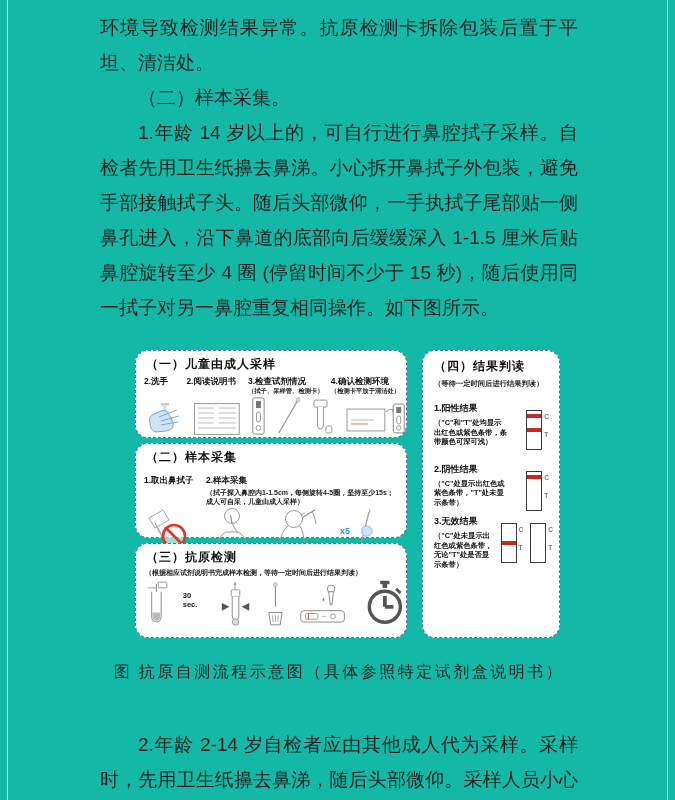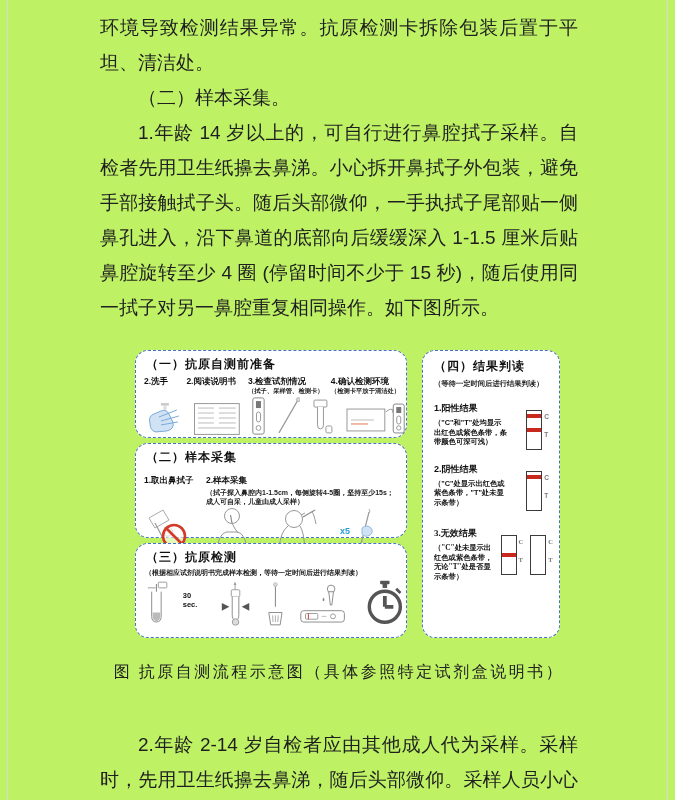--- a/index.html
+++ b/index.html
@@ -1,19 +1,19 @@
 <!DOCTYPE html>
 <html style="--dash: #4472C4; --band: #C9281E; --x5: #2B9FD9; --ink: #1F1F1F;"><head>
 <meta charset="utf-8">
 <style>
   :root{
     --dash:#4472C4; --band:#C9281E; --x5:#2B9FD9; --ink:#1F1F1F;
   }
   html,body{margin:0;padding:0;background:#fff;}
-  .page{position:relative;width:675px;height:800px;background:#bef264;overflow:hidden;
+  .page{position:relative;width:675px;height:800px;background:#14b8a6;overflow:hidden;
         font-family:"Liberation Sans",sans-serif;color:var(--ink);}
   .edge{position:absolute;top:0;bottom:0;width:1px;background:#d9d9d9;}
   .edge.left{left:7px;} .edge.right{left:667px;}
 
   .content{position:absolute;left:100px;top:10px;width:478px;}
   p.body{margin:0;font-size:19px;line-height:35px;text-align:justify;color:var(--ink);}
   p.indent{text-indent:38px;}
   p.p4{margin-top:44px;}
 
   
@@ -39,21 +39,21 @@
   .row2 .fnote{margin-top:1px;}
   .b3 .fnote{padding:2px 0 0 9px;}
   .x5wrap{position:relative;display:flex;align-items:flex-end;}
   .x5txt{color:var(--x5);font-size:9px;font-weight:bold;margin:0 2px 14px 0;}
   .timer30{font-size:7.5px;margin:0 0 18px 2px;}
 
   
   .b4 .ftitle{padding:7px 0 0 11px;}
   .b4 .fnote{padding:4px 8px 0 11px;font-size:7.3px;}
   .result{position:relative;padding:0 6px 0 11px;}
-  .r1{margin-top:14px;} .r2{margin-top:16px;} .r3{margin-top:20px;font-family:Liberation Serif, serif;}
+  .r1{margin-top:14px;} .r2{margin-top:16px;} .r3{margin-top:8px;}
   .rlabel{font-size:9px;}
   .rdesc{font-size:7.3px;line-height:9.5px;width:74px;margin-top:3px;}
   .r3 .rdesc{width:62px;}
   .stripwrap{position:absolute;top:8px;right:10px;display:flex;}
   .r3 .stripwrap{right:6px;gap:7px;}
   .strip{position:relative;width:14px;height:38px;border:1.6px solid #3b3b3b;background:#fff;}
   .band{position:absolute;left:0;right:0;height:4px;background:var(--band);}
   .bandC{top:3px;} .bandT{top:17px;}
   .slabs{display:flex;flex-direction:column;margin-left:2px;font-size:6.5px;color:#777;}
   .slabs i{font-style:normal;line-height:7px;}
@@ -73,21 +73,21 @@
 
   <div class="content">
     <p class="body">环境导致检测结果异常。抗原检测卡拆除包装后置于平坦、清洁处。</p>
     <p class="body indent">（二）样本采集。</p>
     <p class="body indent">1.年龄 14 岁以上的，可自行进行鼻腔拭子采样。自检者先用卫生纸擤去鼻涕。小心拆开鼻拭子外包装，避免手部接触拭子头。随后头部微仰，一手执拭子尾部贴一侧鼻孔进入，沿下鼻道的底部向后缓缓深入 1-1.5 厘米后贴鼻腔旋转至少 4 圈 (停留时间不少于 15 秒)，随后使用同一拭子对另一鼻腔重复相同操作。如下图所示。</p>
 
     <div class="figure">
       <div class="fig-left">
 
         <div class="fbox b1">
-          <div class="ftitle">（一）抗原自测前准备</div>
+          <div class="ftitle">（一）儿童由成人采样</div>
           <div class="steps1">
             <div class="col c1"><span>2.洗手</span></div>
             <div class="col c2"><span>2.阅读说明书</span></div>
             <div class="col c3">
               <span>3.检查试剂情况</span>
               <div class="fnote">（拭子、采样管、检测卡）</div>
             </div>
             <div class="col c4">
               <span>4.确认检测环境</span>
               <div class="fnote">（检测卡平放于清洁处）</div>

